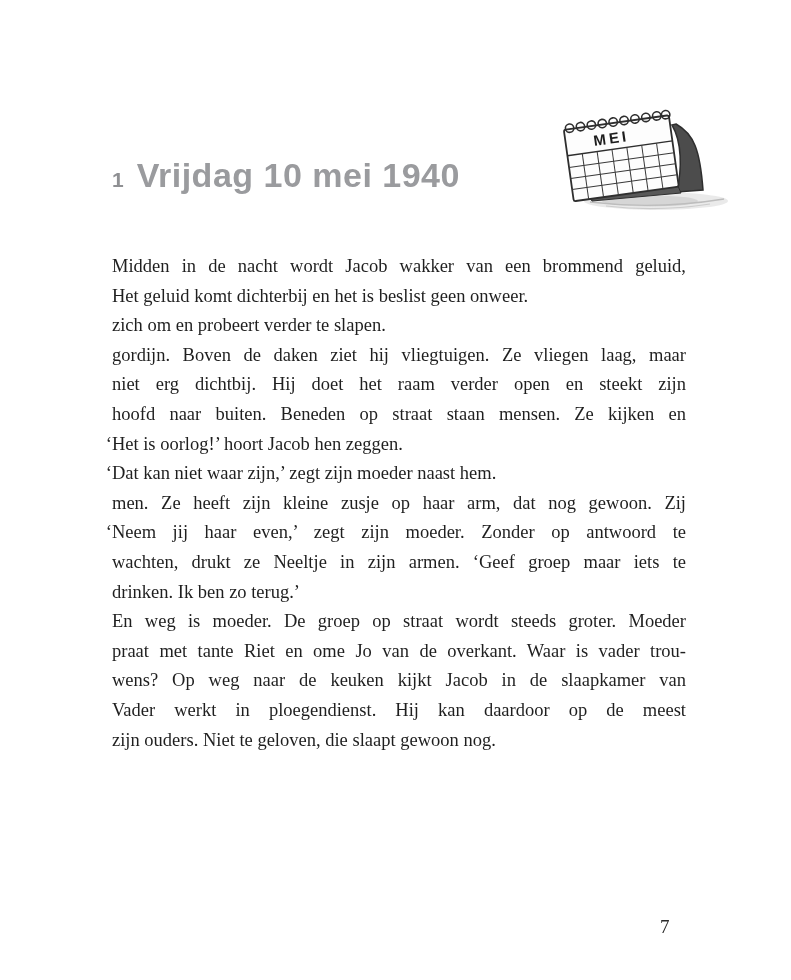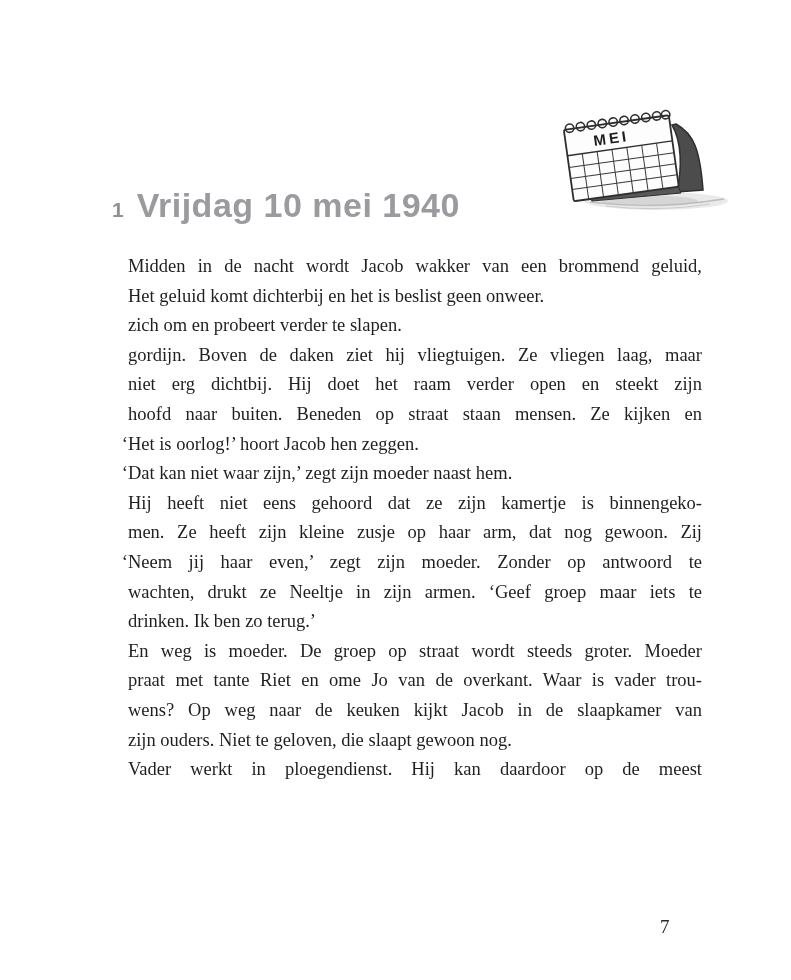--- a/index.html
+++ b/index.html
@@ -48,21 +48,20 @@
 
   
   #body-text {
     position: absolute;
     left: 112px;
     top: 252px;
     width: 574px;
     color: #1f1f1f;
     font-size: 18.5px;
     line-height: 29.6px;
-    margin-left: 16px;
   }
   .line {
     white-space: normal;
   }
   .line.just {
     text-align: justify;
     text-align-last: justify;
   }
   .line.hang {
     text-indent: -0.34em;
@@ -77,21 +76,21 @@
     color: #2a2a2a;
   }
 </style>
 </head>
 <body>
 
 <div id="page">
 
   <div id="heading">
     <span id="chapter-number">1</span>
-    <span id="chapter-title" style="color: rgb(154, 155, 158); margin-top: 30px;">Vrijdag 10 mei 1940</span>
+    <span id="chapter-title" style="color: rgb(154, 155, 158);">Vrijdag 10 mei 1940</span>
   </div>
 
   <svg id="calendar" viewBox="0 0 206 120" xmlns="http://www.w3.org/2000/svg">
 
     <g>
       <ellipse cx="128" cy="103" rx="72" ry="9" fill="#d9d9d9" opacity="0.55"></ellipse>
       <ellipse cx="122" cy="103" rx="48" ry="5.5" fill="#c2c2c2" opacity="0.5"></ellipse>
       <path d="M62,104 Q128,112 196,101" fill="none" stroke="#bdbdbd" stroke-width="1.4"></path>
       <path d="M78,108 Q130,114 182,106" fill="none" stroke="#cccccc" stroke-width="1.2"></path>
     </g>
@@ -139,27 +138,26 @@
 
   <div id="body-text">
       <div class="line just">Midden in de nacht wordt Jacob wakker van een brommend geluid,</div>
       <div class="line">Het geluid komt dichterbij en het is beslist geen onweer.</div>
       <div class="line">zich om en probeert verder te slapen.</div>
       <div class="line just">gordijn. Boven de daken ziet hij vliegtuigen. Ze vliegen laag, maar</div>
       <div class="line just">niet erg dichtbij. Hij doet het raam verder open en steekt zijn</div>
       <div class="line just">hoofd naar buiten. Beneden op straat staan mensen. Ze kijken en</div>
       <div class="line hang">‘Het is oorlog!’ hoort Jacob hen zeggen.</div>
       <div class="line hang">‘Dat kan niet waar zijn,’ zegt zijn moeder naast hem.</div>
-      <div class="line just">Hij heeft niet eens gehoord dat ze zijn kamertje is binnengeko-</div>
       <div class="line just">men. Ze heeft zijn kleine zusje op haar arm, dat nog gewoon. Zij</div>
       <div class="line just hang">‘Neem jij haar even,’ zegt zijn moeder. Zonder op antwoord te</div>
       <div class="line just">wachten, drukt ze Neeltje in zijn armen. ‘Geef groep maar iets te</div>
       <div class="line">drinken. Ik ben zo terug.’</div>
       <div class="line just">En weg is moeder. De groep op straat wordt steeds groter. Moeder</div>
       <div class="line just">praat met tante Riet en ome Jo van de overkant. Waar is vader trou-</div>
       <div class="line just">wens? Op weg naar de keuken kijkt Jacob in de slaapkamer van</div>
+      <div class="line just">Vader werkt in ploegendienst. Hij kan daardoor op de meest</div>
       <div class="line">zijn ouders. Niet te geloven, die slaapt gewoon nog.</div>
-      <div class="line just">Vader werkt in ploegendienst. Hij kan daardoor op de meest</div>
     </div>
 
   <div id="page-number">7</div>
 
 </div>
 
 </body></html>

